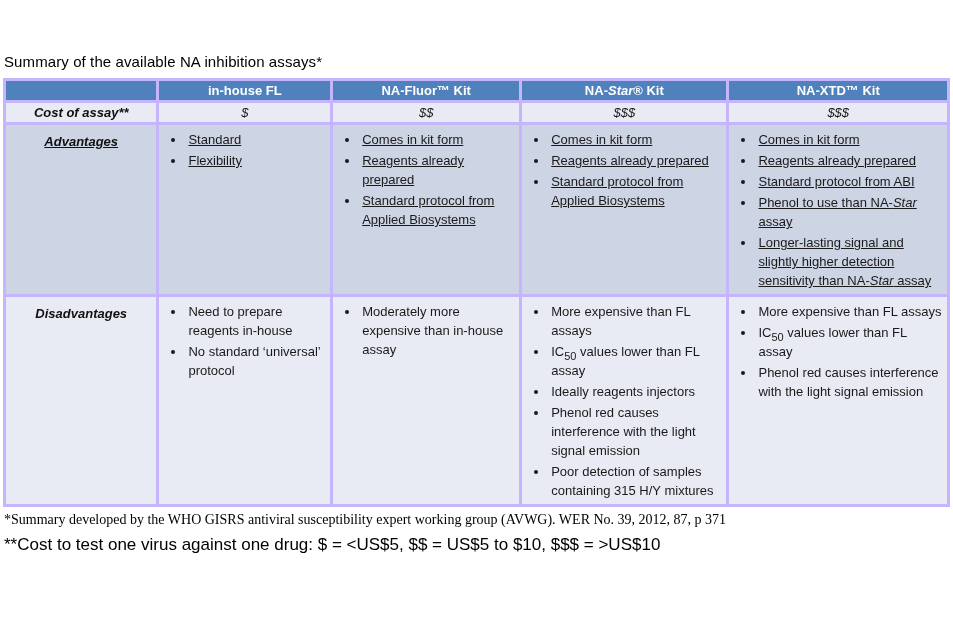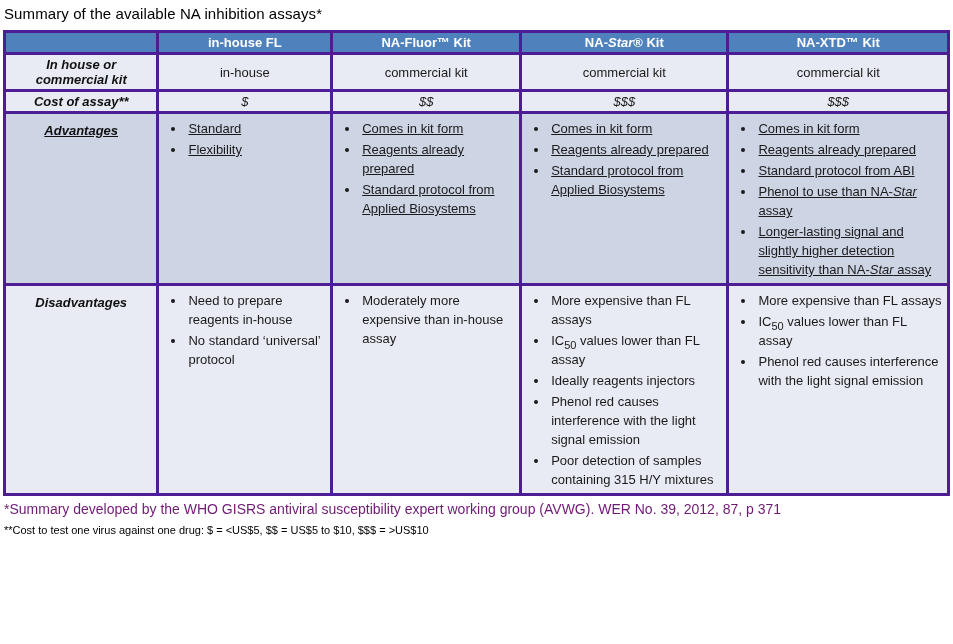--- a/index.html
+++ b/index.html
@@ -11,35 +11,35 @@
     --body-text:#1a1a1a;
   }
   *{box-sizing:border-box;}
   html,body{margin:0;padding:0;}
   body{
     width:953px;height:644px;overflow:hidden;
     background:var(--page-bg);
     font-family:"Liberation Sans", sans-serif;
     color:var(--body-text);
   }
-  .page{padding:3px 4px 0 3px;}
+  .page{padding:3px 4px 0 3px;margin-top:48px;}
   .title{
     font-size:15px;
     color:#000000;
     margin:2px 0 0 1px;
     letter-spacing:0.1px;
   }
   table.assay{
     border-collapse:collapse;
     table-layout:fixed;
     width:947px;
     margin-top:8px;
   }
   table.assay th, table.assay td{
-    border:3px solid #4c1d95;
+    border:3px solid #c4b5fd;
     font-size:13px;
     overflow:hidden;
   }
   table.assay th{
     background:var(--header-bg);
     color:var(--header-text);
     font-weight:bold;
     text-align:center;
     height:21px;
     padding:2px 2px;
@@ -80,25 +80,26 @@
   tr.r-tech td{height:31px;}
   tr.r-kit td{height:37px;}
   tr.r-supplier td{height:26px;}
   tr.r-substrate td{height:22px;}
   tr.r-instr td{height:23px;}
   tr.r-cost td{height:19px;font-style:italic;}
   tr.r-adv td{height:149px;text-decoration:underline;}
   tr.r-dis td{height:184px;}
   .footnote1{
     font-size:14px;
-    color:#701a75;
+    color:#000000;
     margin:5px 0 0 1px;
+    font-family:Liberation Serif, serif;
   }
   .footnote2{
-    font-size:11px;
+    font-size:17px;
     color:#000000;
     margin:7px 0 0 1px;
   }
 </style>
 </head>
 <body>
 
 <div class="page">
 
   <div class="title">Summary of the available NA inhibition assays*</div>
@@ -115,27 +116,20 @@
     <tbody>
         <tr>
       <th></th>
       <th>in-house FL</th>
       <th>NA-Fluor™ Kit</th>
       <th><span>NA-</span><em>Star</em><span>® Kit</span></th>
       <th>NA-XTD™ Kit</th>
     </tr>
 
 
-    <tr class="band-light r-kit">
-      <td class="label">In house or commercial kit</td>
-      <td class="simple">in-house</td>
-      <td class="simple">commercial kit</td>
-      <td class="simple">commercial kit</td>
-      <td class="simple">commercial kit</td>
-    </tr>
 
 
 
 
     <tr class="band-light r-cost">
       <td class="label">Cost of assay**</td>
       <td class="simple">$</td>
       <td class="simple">$$</td>
       <td class="simple">$$$</td>
       <td class="simple">$$$</td>

